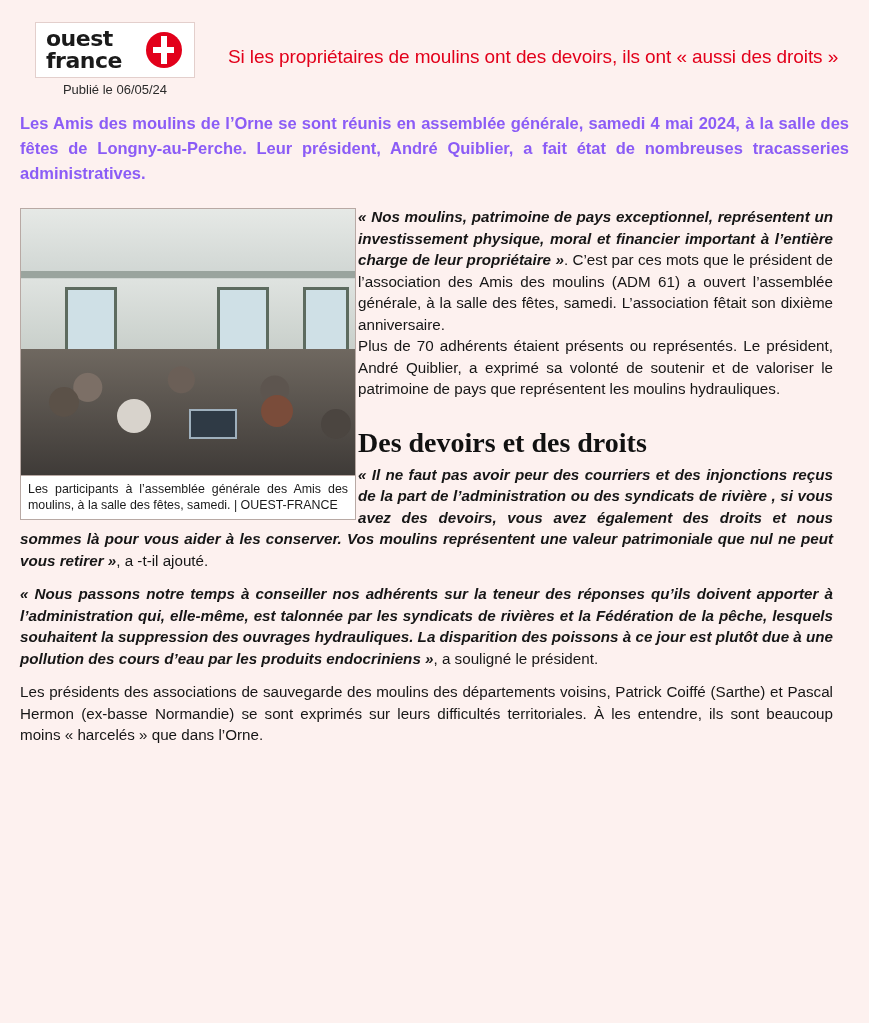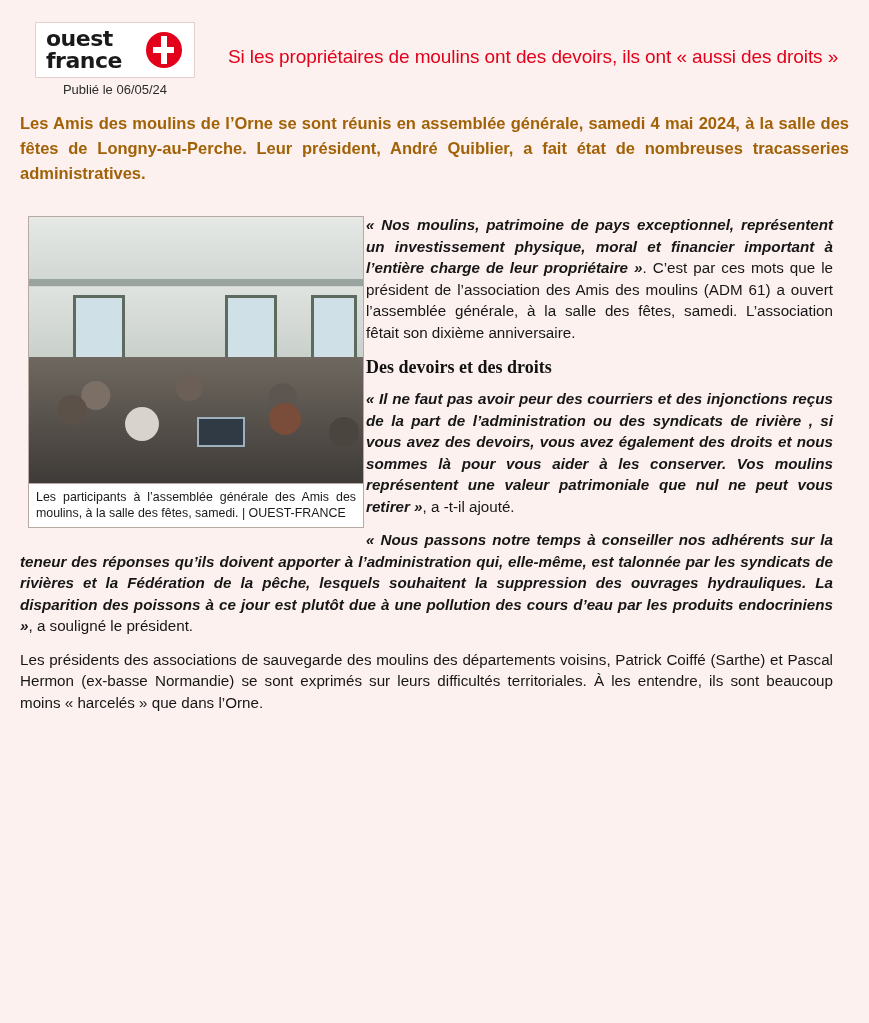--- a/index.html
+++ b/index.html
@@ -100,36 +100,36 @@
     padding-top: 12px;
     letter-spacing: -0.1px;
   }
 
   
   .standfirst {
     font-family: "Liberation Sans", sans-serif;
     font-weight: bold;
     font-size: 16.5px;
     line-height: 25px;
-    color: #a16207;
+    color: #8b5cf6;
     text-align: justify;
-    margin-bottom: 28px;
+    margin-bottom: 20px;
   }
 
   
   .article {
     font-size: 15.2px;
     line-height: 21.5px;
     color: #161616;
     text-align: justify;
   }
   .figure {
     float: left;
     width: 324px;
-    margin: 2px 14px 6px 8px;
+    margin: 2px 14px 6px 0;
   }
   .photo {
     width: 336px;
     height: 268px;
     position: relative;
     overflow: hidden;
     background: linear-gradient(#b9c6cf, #8e9aa3 45%, #6d6a63 70%, #4a4440);
     border: 1px solid #b8a9a4;
     box-sizing: border-box;
   }
@@ -181,24 +181,24 @@
     color: #1a1a1a;
     padding: 5px 7px 6px 7px;
     text-align: justify;
   }
   .caption .credit { white-space: nowrap; }
   .bold-i { font-style: italic; font-weight: bold; }
 
   .subhead {
     font-family: "Liberation Serif", serif;
     font-weight: bold;
-    font-size: 18px;
+    font-size: 28px;
     line-height: 26px;
     color: #111;
-    margin: 11px 0 8px 0;
+    margin: 30px 0 8px 0;
     text-align: left;
   }
 
   p { margin: 0 16px 0 0; }
   .p-gap { margin-bottom: 12px; }
   .tight { margin-bottom: 0; }
 
   .clear { clear: both; }
   .bureau-label { font-weight: bold; }
 </style>
@@ -240,20 +240,21 @@
       </div>
       <div class="caption">
         <span>Les participants à l’assemblée générale des Amis des moulins, à la salle des fêtes, samedi. |</span>
         <span class="credit">OUEST-FRANCE</span>
       </div>
     </div>
 
     <p class="tight">
       <span class="bold-i">« Nos moulins, patrimoine de pays exceptionnel, représentent un investissement physique, moral et financier important à l’entière charge de leur propriétaire »</span><span>. C’est par ces mots que le président de l’association des Amis des moulins (ADM 61) a ouvert l’assemblée générale, à la salle des fêtes, samedi. L’association fêtait son dixième anniversaire.</span>
     </p>
+    <p class="tight">Plus de 70 adhérents étaient présents ou représentés. Le président, André Quiblier, a exprimé sa volonté de soutenir et de valoriser le patrimoine de pays que représentent les moulins hydrauliques.</p>
 
     <h2 class="subhead">Des devoirs et des droits</h2>
 
     <p class="p-gap">
       <span class="bold-i">« Il ne faut pas avoir peur des courriers et des injonctions reçus de la part de l’administration ou des syndicats de rivière , si vous avez des devoirs, vous avez également des droits et nous sommes là pour vous aider à les conserver. Vos moulins représentent une valeur patrimoniale que nul ne peut vous retirer  »</span><span>, a -t-il ajouté.</span>
     </p>
 
 
     <p class="p-gap">
       <span class="bold-i">« Nous passons notre temps à conseiller nos adhérents sur la teneur des réponses qu’ils doivent apporter à l’administration qui, elle-même, est talonnée par les syndicats de rivières et la Fédération de la pêche, lesquels souhaitent la suppression des ouvrages hydrauliques. La disparition des poissons à ce jour est plutôt due à une pollution des cours d’eau par les produits endocriniens »</span><span>, a souligné le président.</span>

